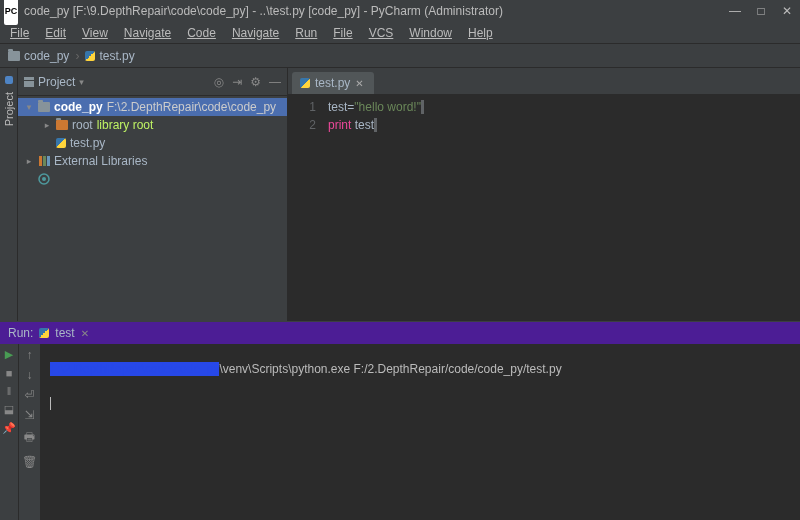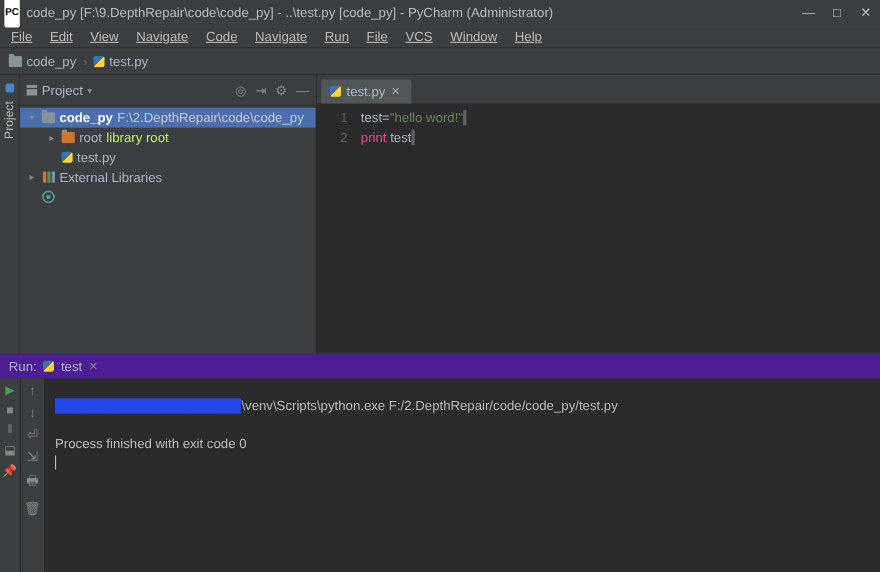--- a/index.html
+++ b/index.html
@@ -192,17 +192,16 @@
       <span>↑</span>
       <span>↓</span>
       <span>⏎</span>
       <span>⇲</span>
       <span>🖶</span>
       <span>🗑</span>
     </div>
     <div class="cons">
       <div><span class="redact">F:\2.DepthRepair\code\code_py</span><span>\venv\Scripts\python.exe F:/2.DepthRepair/code/code_py/test.py</span></div>
       <div> </div>
-      <div>Process finished with exit code 0</div>
       <div><span class="cursor"></span></div>
     </div>
   </div>
 </div>
 
 </body></html>

